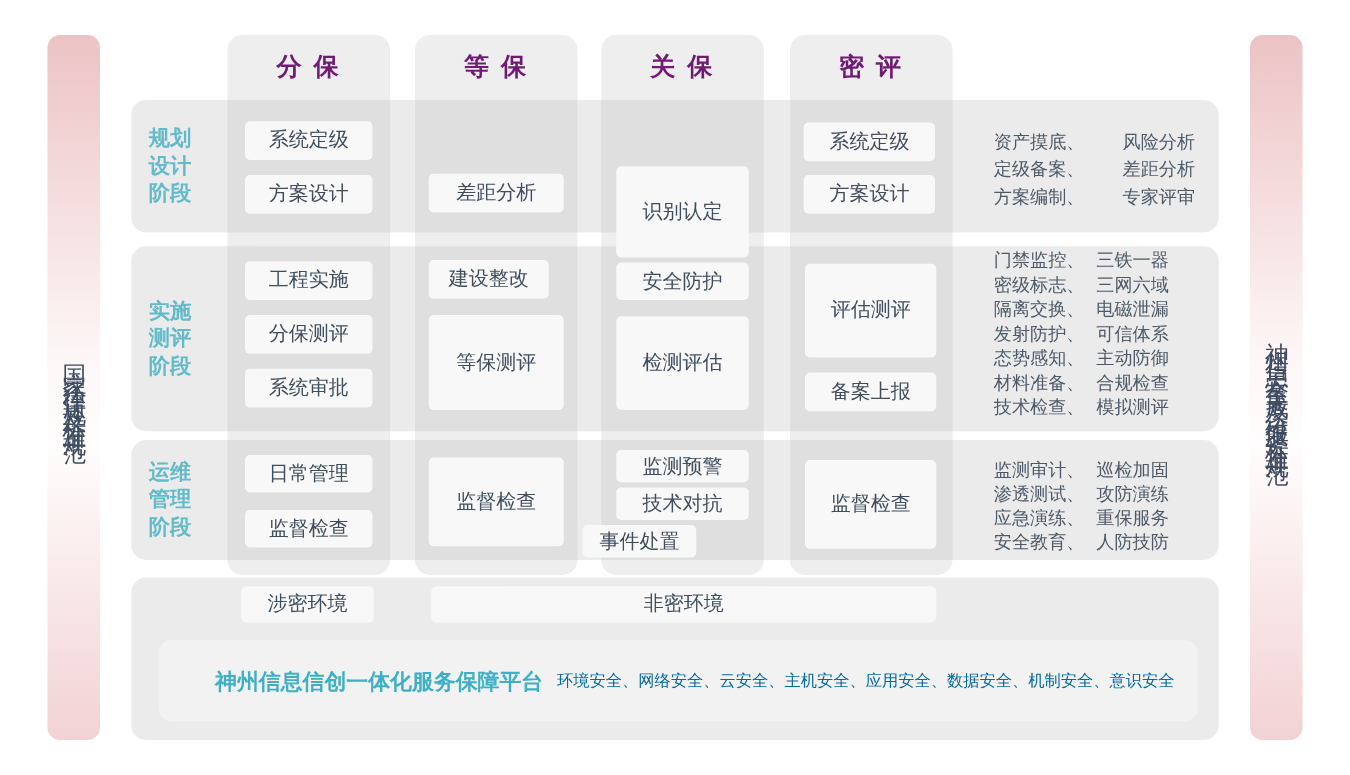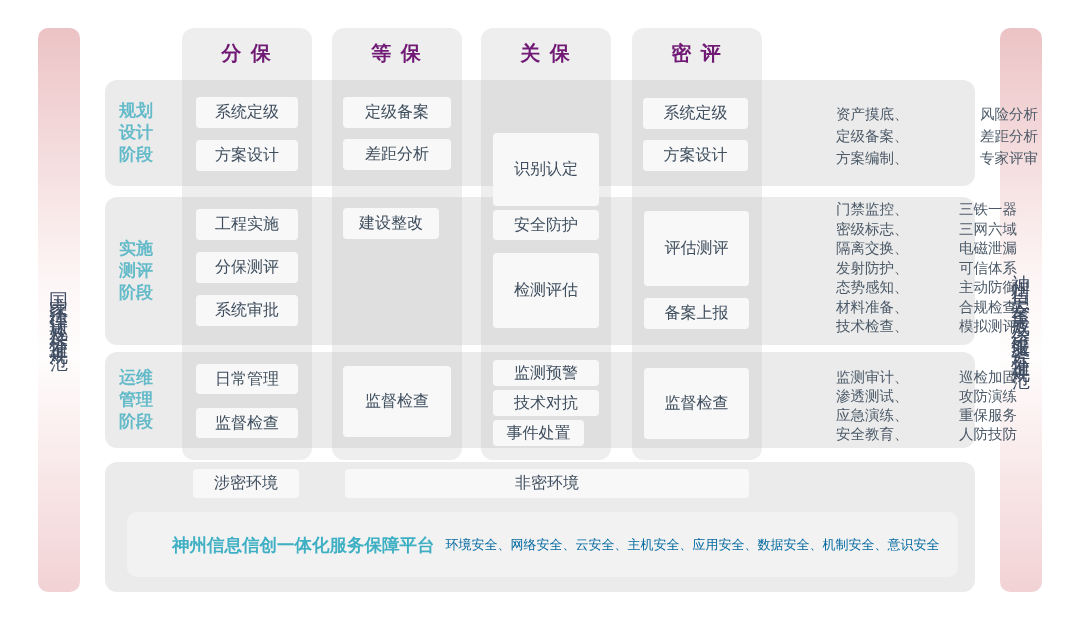--- a/index.html
+++ b/index.html
@@ -37,21 +37,21 @@
     color:#63bac9;font-size:17px;font-weight:bold;line-height:22px;white-space:pre-line;
   }
   
   .box{
     position:absolute;background:#f8f8f8;border-radius:4px;z-index:4;
     display:flex;align-items:center;justify-content:center;
     color:#3f4e5e;font-size:16px;
   }
   
   .note{position:absolute;left:795px;display:flex;z-index:4;color:#4c5a68;font-size:14.5px;}
-  .note .ncol{white-space:pre-line;margin-left:41px;}
+  .note .ncol{white-space:pre-line;}
   
   .platform{
     position:absolute;left:127px;top:512px;width:831px;height:65px;border-radius:10px;
     background:#f2f2f2;display:flex;align-items:center;padding-left:13px;box-sizing:border-box;z-index:4;
   }
   .platform .ptitle{color:#3fb0c4;font-weight:bold;font-size:17.5px;white-space:nowrap;margin-left:32px;}
   .platform .pitems{color:#0369a1;font-size:13px;margin-left:11px;white-space:nowrap;}
 </style>
 </head>
 <body>
@@ -88,41 +88,41 @@
 阶段</div>
   <div class="stage" style="top:238px;">实施
 测评
 阶段</div>
   <div class="stage" style="top:367px;">运维
 管理
 阶段</div>
 
   <div class="box" style="left:196px;top:97px;width:102px;height:31px;">系统定级</div>
   <div class="box" style="left:196px;top:140px;width:102px;height:31px;">方案设计</div>
-  <div class="box" style="left:343px;top:97px;width:108px;height:31px;">定级备案</div>
   <div class="box" style="left:343px;top:139px;width:108px;height:31px;">差距分析</div>
   <div class="box" style="left:493px;top:97px;width:106px;height:73px;margin-top:36px;">识别认定</div>
   <div class="box" style="left:643px;top:98px;width:105px;height:31px;">系统定级</div>
   <div class="box" style="left:643px;top:140px;width:105px;height:31px;">方案设计</div>
 
   <div class="box" style="left:196px;top:209px;width:102px;height:31px;">工程实施</div>
   <div class="box" style="left:196px;top:252px;width:102px;height:31px;">分保测评</div>
   <div class="box" style="left:196px;top:295px;width:102px;height:31px;">系统审批</div>
   <div class="box" style="left:343px;top:208px;width:96px;height:31px;">建设整改</div>
+  <div class="box" style="left:343px;top:252px;width:108px;height:76px;">等保测评</div>
   <div class="box" style="left:493px;top:210px;width:106px;height:30px;">安全防护</div>
   <div class="box" style="left:493px;top:253px;width:106px;height:75px;">检测评估</div>
   <div class="box" style="left:644px;top:211px;width:105px;height:75px;">评估测评</div>
   <div class="box" style="left:644px;top:298px;width:105px;height:31px;">备案上报</div>
 
   <div class="box" style="left:196px;top:364px;width:102px;height:30px;">日常管理</div>
   <div class="box" style="left:196px;top:408px;width:102px;height:30px;">监督检查</div>
   <div class="box" style="left:343px;top:366px;width:108px;height:71px;">监督检查</div>
   <div class="box" style="left:493px;top:360px;width:106px;height:26px;">监测预警</div>
   <div class="box" style="left:493px;top:390px;width:106px;height:26px;">技术对抗</div>
-  <div class="box" style="left:493px;top:420px;width:91px;height:26px;">事件处置</div>
+  <div class="box" style="left:466px;top:420px;width:91px;height:26px;">事件处置</div>
   <div class="box" style="left:644px;top:368px;width:105px;height:71px;">监督检查</div>
 
   <div class="note" style="top:103px;line-height:22px;">
     <div class="ncol" style="width:103px;">资产摸底、
 定级备案、
 方案编制、</div>
     <div class="ncol">风险分析
 差距分析
 专家评审</div>
   </div>

